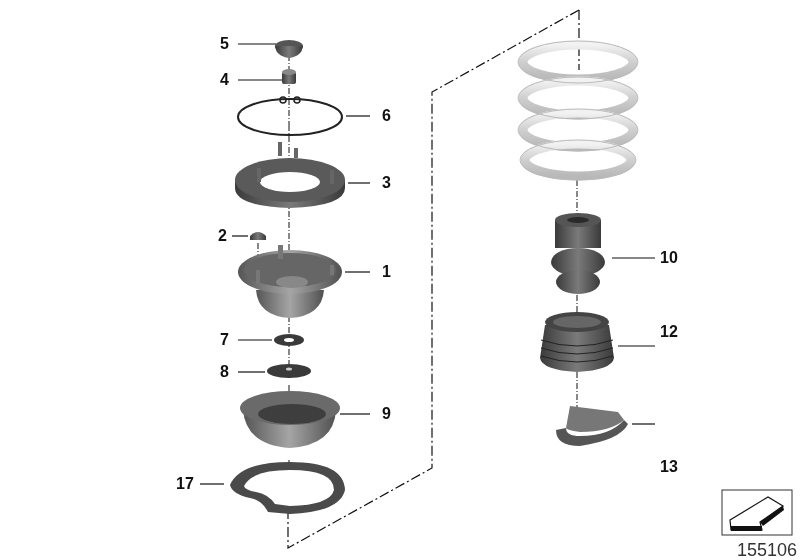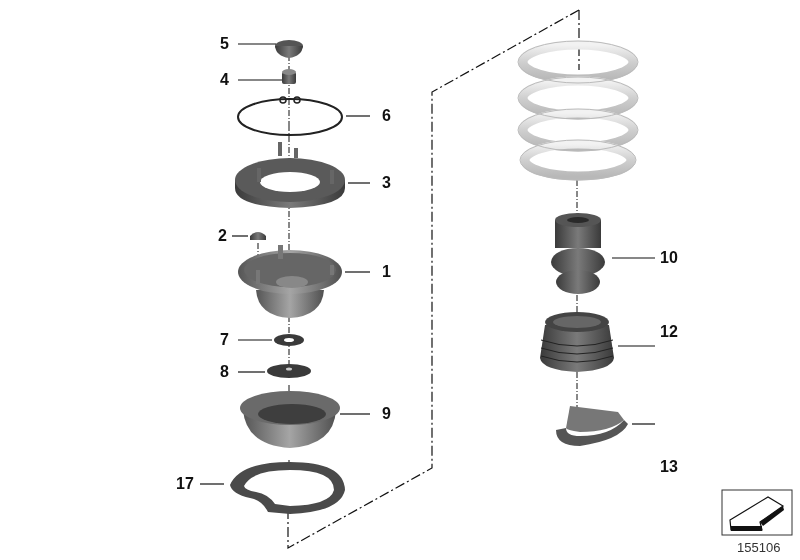--- a/index.html
+++ b/index.html
@@ -1,19 +1,19 @@
 <!DOCTYPE html>
 <html><head>
 <meta charset="utf-8">
 <style>
   html,body{margin:0;padding:0;background:#fff;}
   #stage{position:relative;width:800px;height:560px;overflow:hidden;background:#fff;}
   svg{position:absolute;left:0;top:0;}
   .callout{position:absolute;font-family:"Liberation Sans",sans-serif;font-weight:bold;font-size:16px;color:#111;line-height:16px;}
-  .ref{position:absolute;font-family:"Liberation Sans",sans-serif;font-size:13px;color:#333;}
+  .ref{position:absolute;font-family:"Liberation Sans",sans-serif;font-size:18px;color:#333;}
 </style>
 </head>
 <body>
 
 <div id="stage">
 <svg width="800" height="560" viewBox="0 0 800 560">
   <defs>
     <linearGradient id="gDark" x1="0" x2="1" y1="0" y2="0">
       <stop offset="0" stop-color="#3a3a3a"></stop>
           <stop offset="0.5" stop-color="#7a7a7a"></stop>

